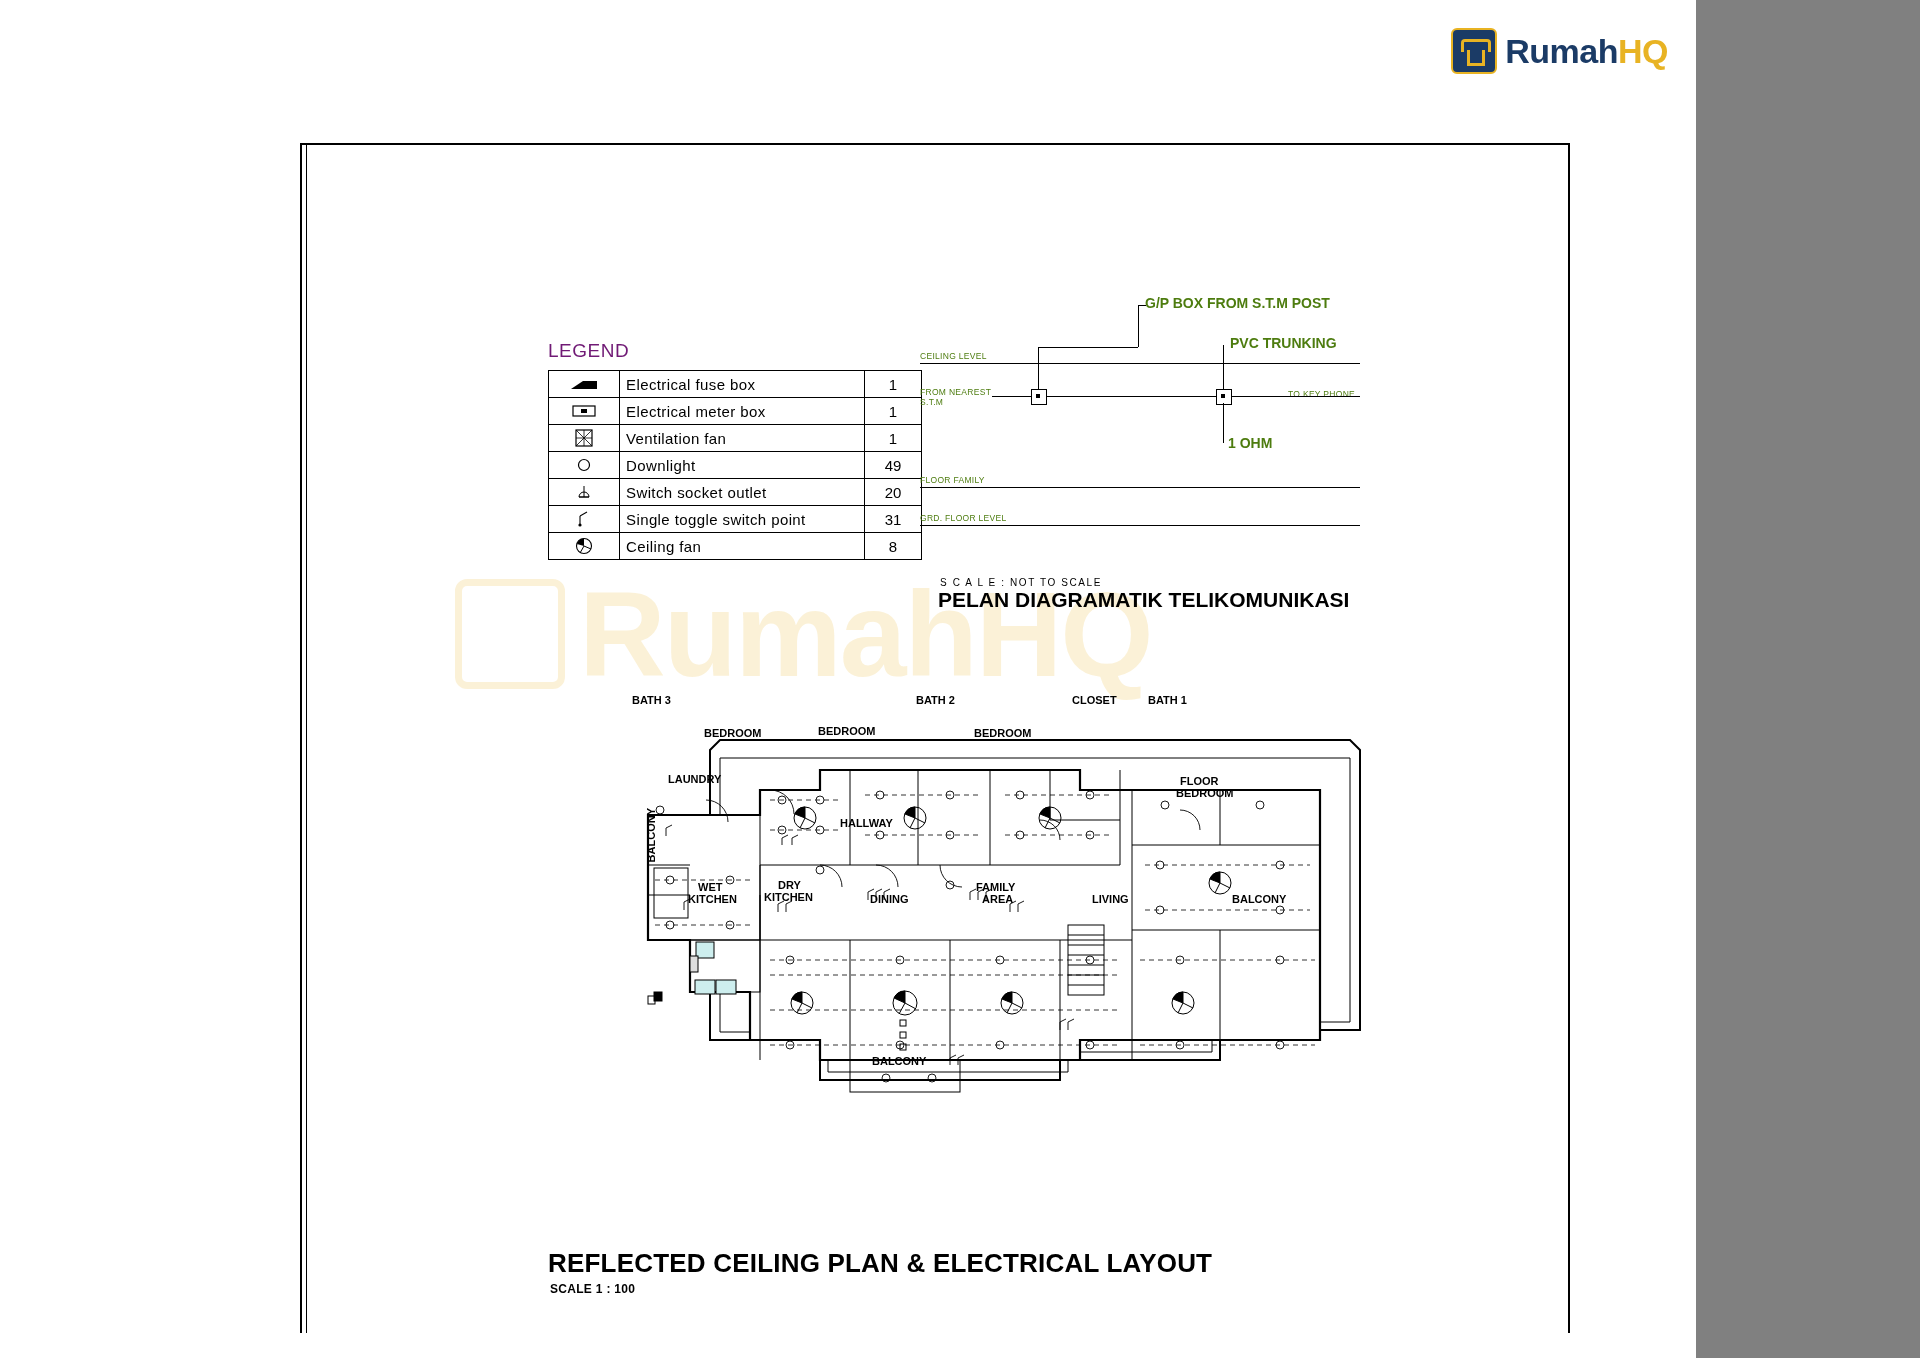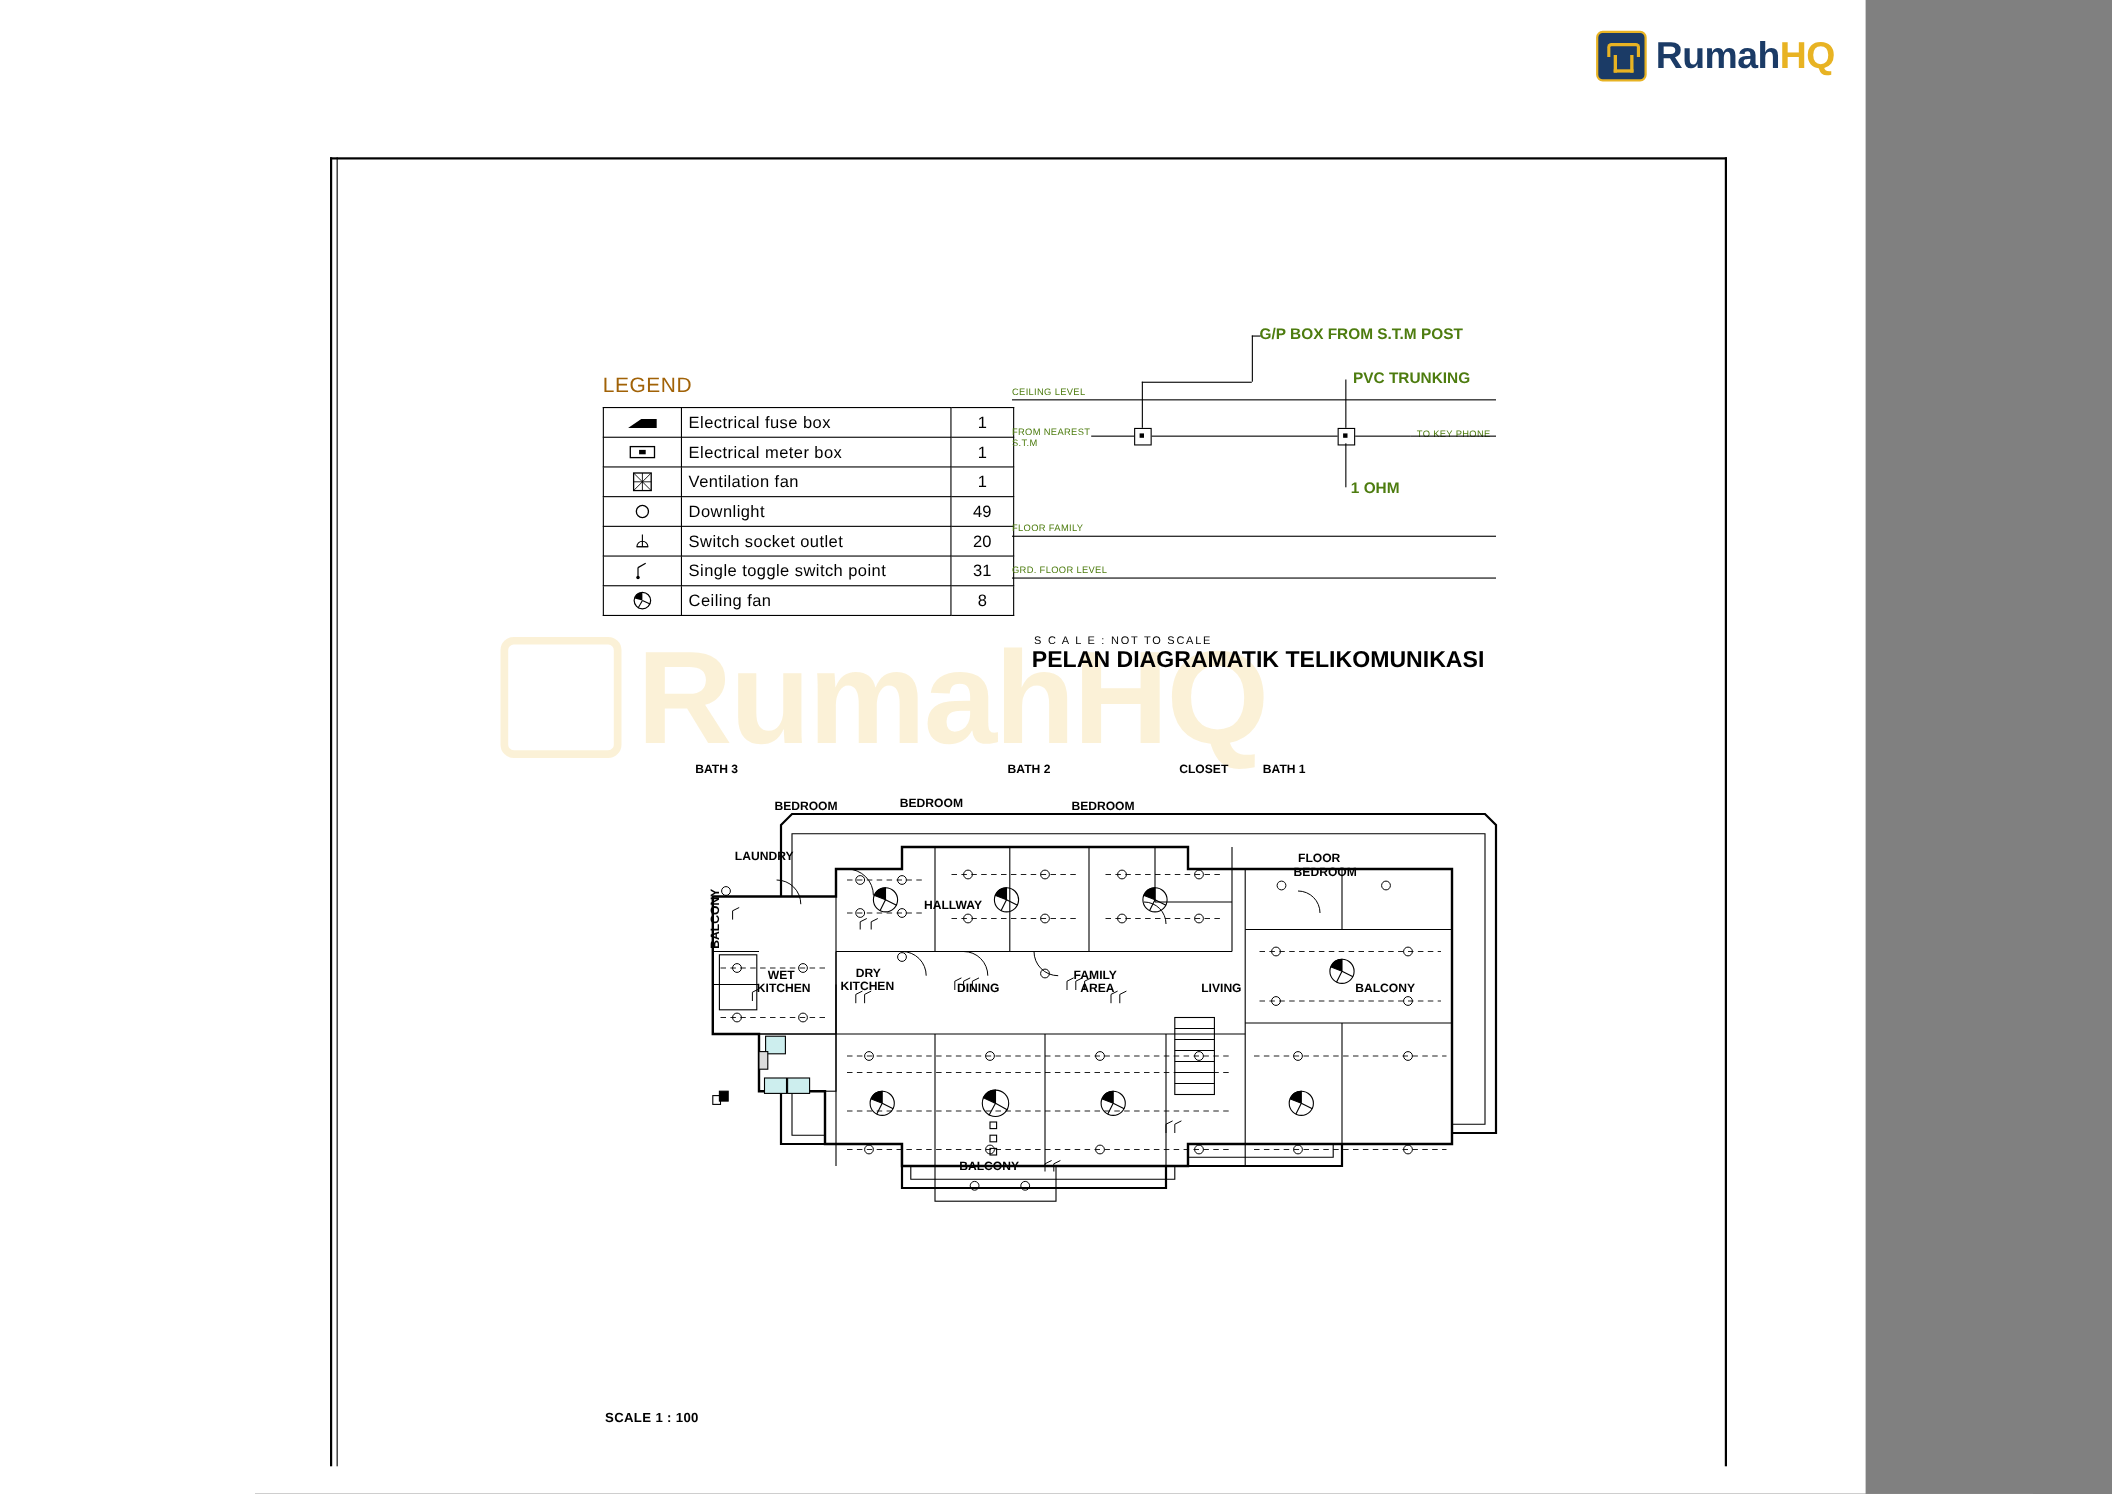--- a/index.html
+++ b/index.html
@@ -108,21 +108,21 @@
   
   .legend-wrap {
     position: absolute;
     left: 548px;
     top: 340px;
   }
   .legend-title {
     font-size: 19px;
     letter-spacing: 0.5px;
     margin-bottom: 8px;
-    color: #a16207;
+    color: #701a75;
   }
   table.legend {
     border-collapse: collapse;
     font-size: 15px;
   }
   table.legend td {
     border: 1px solid #000;
     height: 26px;
     padding: 0 6px;
     color: #000;
@@ -602,15 +602,16 @@
     <div class="room-label" style="left:258px; top:240px;">DRY</div>
     <div class="room-label" style="left:244px; top:252px;">KITCHEN</div>
     <div class="room-label" style="left:350px; top:254px;">DINING</div>
     <div class="room-label" style="left:456px; top:242px;">FAMILY</div>
     <div class="room-label" style="left:462px; top:254px;">AREA</div>
     <div class="room-label" style="left:572px; top:254px;">LIVING</div>
     <div class="room-label" style="left:712px; top:254px;">BALCONY</div>
     <div class="room-label" style="left:352px; top:416px;">BALCONY</div>
   </div>
 
+  <div class="plan-title">REFLECTED CEILING PLAN &amp; ELECTRICAL LAYOUT</div>
   <div class="plan-scale">SCALE 1 : 100</div>
 
 </div>
 
 </body></html>

